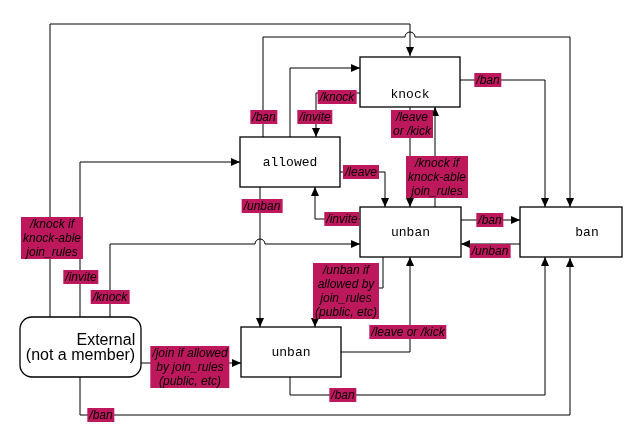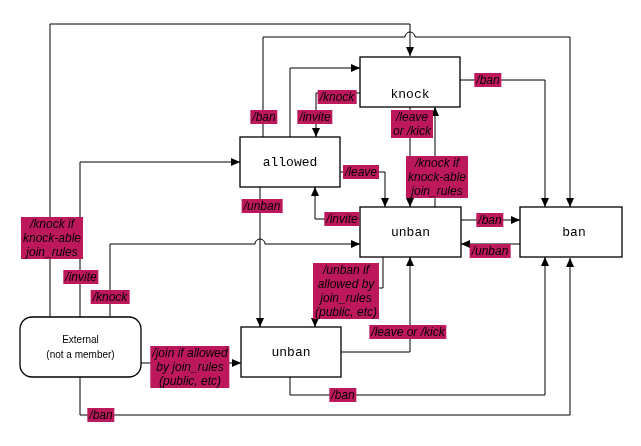--- a/index.html
+++ b/index.html
@@ -13,21 +13,21 @@
     background:#be185d;color:#000000;
     font-size:12px;line-height:14px;text-align:center;white-space:pre;
     padding:0 2px;
     font-style:italic;
   }
   .node-lbl{
     position:absolute;transform:translate(-50%,-50%);
     color:#000000;text-align:center;white-space:pre;background:transparent;
   }
   .node-lbl.mono{font-family:"Liberation Mono","DejaVu Sans Mono",monospace;font-size:13px;}
-  .node-lbl.sans{font-family:"Liberation Sans",sans-serif;font-size:10px;line-height:15px;}
+  .node-lbl.sans{font-family:"Liberation Sans",sans-serif;font-size:16px;line-height:15px;text-align:right;}
 </style>
 </head>
 <body>
 
 <div class="stage">
   <svg id="diagram-svg" xmlns="http://www.w3.org/2000/svg" width="641" height="446" viewBox="0 0 641 446">
       <defs>
         <marker id="arrow" markerUnits="userSpaceOnUse" markerWidth="10" markerHeight="10" refX="9" refY="5" orient="auto">
           <path d="M0,1 L9,5 L0,9 Z" fill="#000000"></path>
         </marker>
@@ -84,18 +84,18 @@
       <div class="lbl" style="left: 490px; top: 243px; margin-top: 8px;">/unban</div>
       <div class="lbl" style="left: 346px; top: 291px;">/unban if
 allowed by
 join_rules
 (public, etc)</div>
       <div class="lbl" style="left: 408px; top: 332px;">/leave or /kick</div>
       <div class="lbl" style="left: 343px; top: 395px;">/ban</div>
       <div class="node-lbl mono" style="left: 410px; top: 94px;">knock</div>
       <div class="node-lbl mono" style="left: 290px; top: 162px;">allowed</div>
       <div class="node-lbl mono" style="left: 410.5px; top: 232px;">unban</div>
-      <div class="node-lbl mono" style="left: 574px; top: 232px;">ban</div>
+      <div class="node-lbl mono" style="left: 587px; top: 232px;">ban</div>
       <div class="node-lbl mono" style="left: 291px; top: 352px;">unban</div>
       <div class="node-lbl sans" style="left: 80.5px; top: 347px;">External
 (not a member)</div>
     </div>
 </div>
 
 </body></html>

